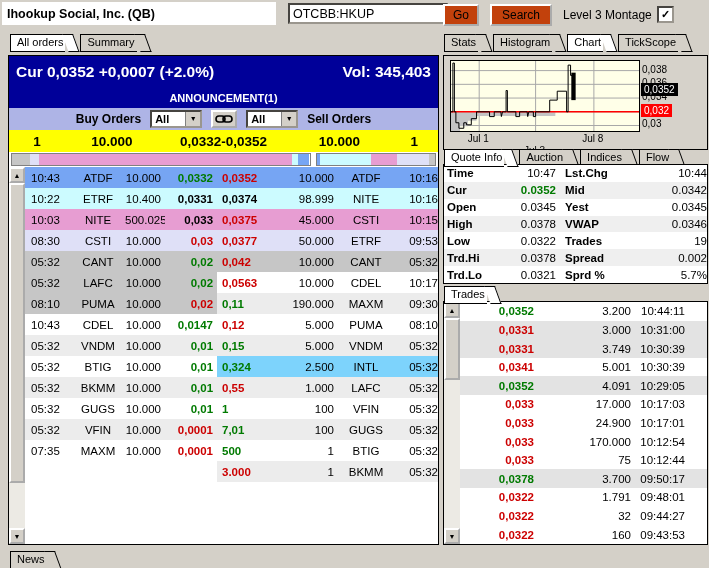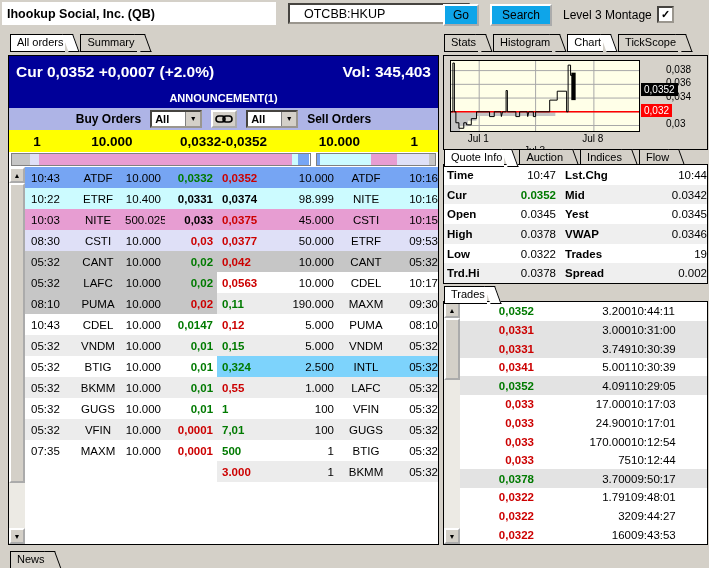--- a/index.html
+++ b/index.html
@@ -9,22 +9,22 @@
     font-family:"Liberation Sans",sans-serif;
     -webkit-font-smoothing:none;
     color:#000;
   }
   
   .company-strip{position:absolute;left:2px;top:2px;width:274px;height:23px;background:#FFFFFF;
     display:flex;align-items:center;padding-left:5px;box-sizing:border-box;
     font-weight:bold;font-size:12.5px;}
   .sym-input{position:absolute;left:288px;top:3px;width:150px;height:17px;
     border:2px inset #9a968e;background:#fff;font-family:"Liberation Sans",sans-serif;
-    font-size:12.5px;padding:0 14px;}
-  .btn3d{position:absolute;height:22px;background:#0ea5e9;border:2px outset #fff;
+    font-size:12.5px;padding:0 3px;}
+  .btn3d{position:absolute;height:22px;background:#c2410c;border:2px outset #fff;
     font-family:"Liberation Sans",sans-serif;font-size:12px;color:#000;}
   .go-btn{left:443px;top:4px;width:36px;}
   .search-btn{left:490px;top:4px;width:62px;}
   .lvl3-label{position:absolute;left:563px;top:8px;font-size:12px;}
   .cb{position:absolute;left:657px;top:6px;width:13px;height:13px;background:#fff;
     border:2px inset #9a968e;font-size:11px;line-height:12px;text-align:center;font-weight:bold;}
   .white-strip-right{position:absolute;left:709px;top:0;width:6px;height:568px;background:#fff;}
   
   .tabrow{position:absolute;height:17px;display:flex;gap:15px;}
   .tabs-left{left:10px;top:34px;}
@@ -83,41 +83,41 @@
   .ssz{text-align:right;padding-right:6px;}
   .stm{text-align:right;}
   
   .chartbox{position:absolute;left:443px;top:55px;width:265px;height:95px;background:#D6D2CA;
     border:1px solid #000;box-sizing:border-box;}
   .plot{position:absolute;left:6px;top:4px;width:188px;height:70px;background:#FFFFE8;
     border:1px solid #000;}
   .plot svg{display:block;width:100%;height:100%;}
   .xlabels{position:absolute;left:6px;top:77px;width:188px;height:14px;font-size:10px;}
   .xlabels span{position:absolute;transform:translateX(-50%);white-space:nowrap;text-align:right;}
-  .ylab{position:absolute;left:198px;font-size:10px;z-index:1;white-space:nowrap;margin-left:24px;}
+  .ylab{position:absolute;left:198px;font-size:10px;z-index:1;white-space:nowrap;}
   .ycur{position:absolute;left:197px;background:#000;color:#fff;font-size:10px;
     padding:1px 3px;z-index:3;white-space:nowrap;}
   .yref{position:absolute;left:197px;background:#FF0000;color:#fff;font-size:10px;
     padding:1px 3px;z-index:2;white-space:nowrap;}
   .quotebox{position:absolute;left:443px;top:164px;width:265px;height:120px;background:#fff;
     border:1px solid #000;box-sizing:border-box;display:flex;flex-direction:column;}
   .qrow{flex:1;display:grid;grid-template-columns:46px 66px 64px 1fr;align-items:center;font-size:11.5px;}
   .qrow.shade{background:#EFEFEF;}
   .ql{font-weight:bold;padding-left:3px;white-space:nowrap;}
   .ql2{font-weight:bold;padding-left:9px;white-space:nowrap;}
   .qv{text-align:right;white-space:nowrap;}
   .qv2{text-align:right;padding-right:0;white-space:nowrap;}
   .tradesbox{position:absolute;left:443px;top:301px;width:265px;height:244px;background:#fff;
     border:1px solid #000;box-sizing:border-box;display:flex;}
   .traderows{flex:1;display:flex;flex-direction:column;}
   .trow{flex:1;display:grid;grid-template-columns:74px 1fr 76px;align-items:center;font-size:11.5px;}
   .trow.shade{background:#E3E3E3;}
   .tp{text-align:right;font-weight:bold;white-space:nowrap;}
   .ts{text-align:right;white-space:nowrap;}
-  .tt{text-align:left;padding-right:4px;white-space:nowrap;}
+  .tt{text-align:right;padding-right:22px;white-space:nowrap;}
 </style>
 </head>
 <body>
 
 <div class="company-strip">
   <span>Ihookup Social, Inc. (QB)</span>
 </div>
 <input class="sym-input" value="OTCBB:HKUP" style="">
 <button class="btn3d go-btn">Go</button>
 <button class="btn3d search-btn">Search</button>
@@ -467,20 +467,26 @@
       <span class="qv">0.0322</span>
       <span class="ql2">Trades</span>
       <span class="qv2">19</span>
     </div>
     <div class="qrow shade">
       <span class="ql">Trd.Hi</span>
       <span class="qv">0.0378</span>
       <span class="ql2">Spread</span>
       <span class="qv2">0.002</span>
     </div>
+    <div class="qrow">
+      <span class="ql">Trd.Lo</span>
+      <span class="qv">0.0321</span>
+      <span class="ql2">Sprd %</span>
+      <span class="qv2">5.7%</span>
+    </div>
   </div>
 
 <div class="tabrow tabs-trades">
   <div class="tab active">Trades</div>
 </div>
 <div class="tradesbox">
   <div class="vscroll">
     <button class="sbtn sb-up">▲</button>
     <div class="sthumb" style="top:16px;height:62px;"></div>
     <button class="sbtn sb-dn">▼</button>

